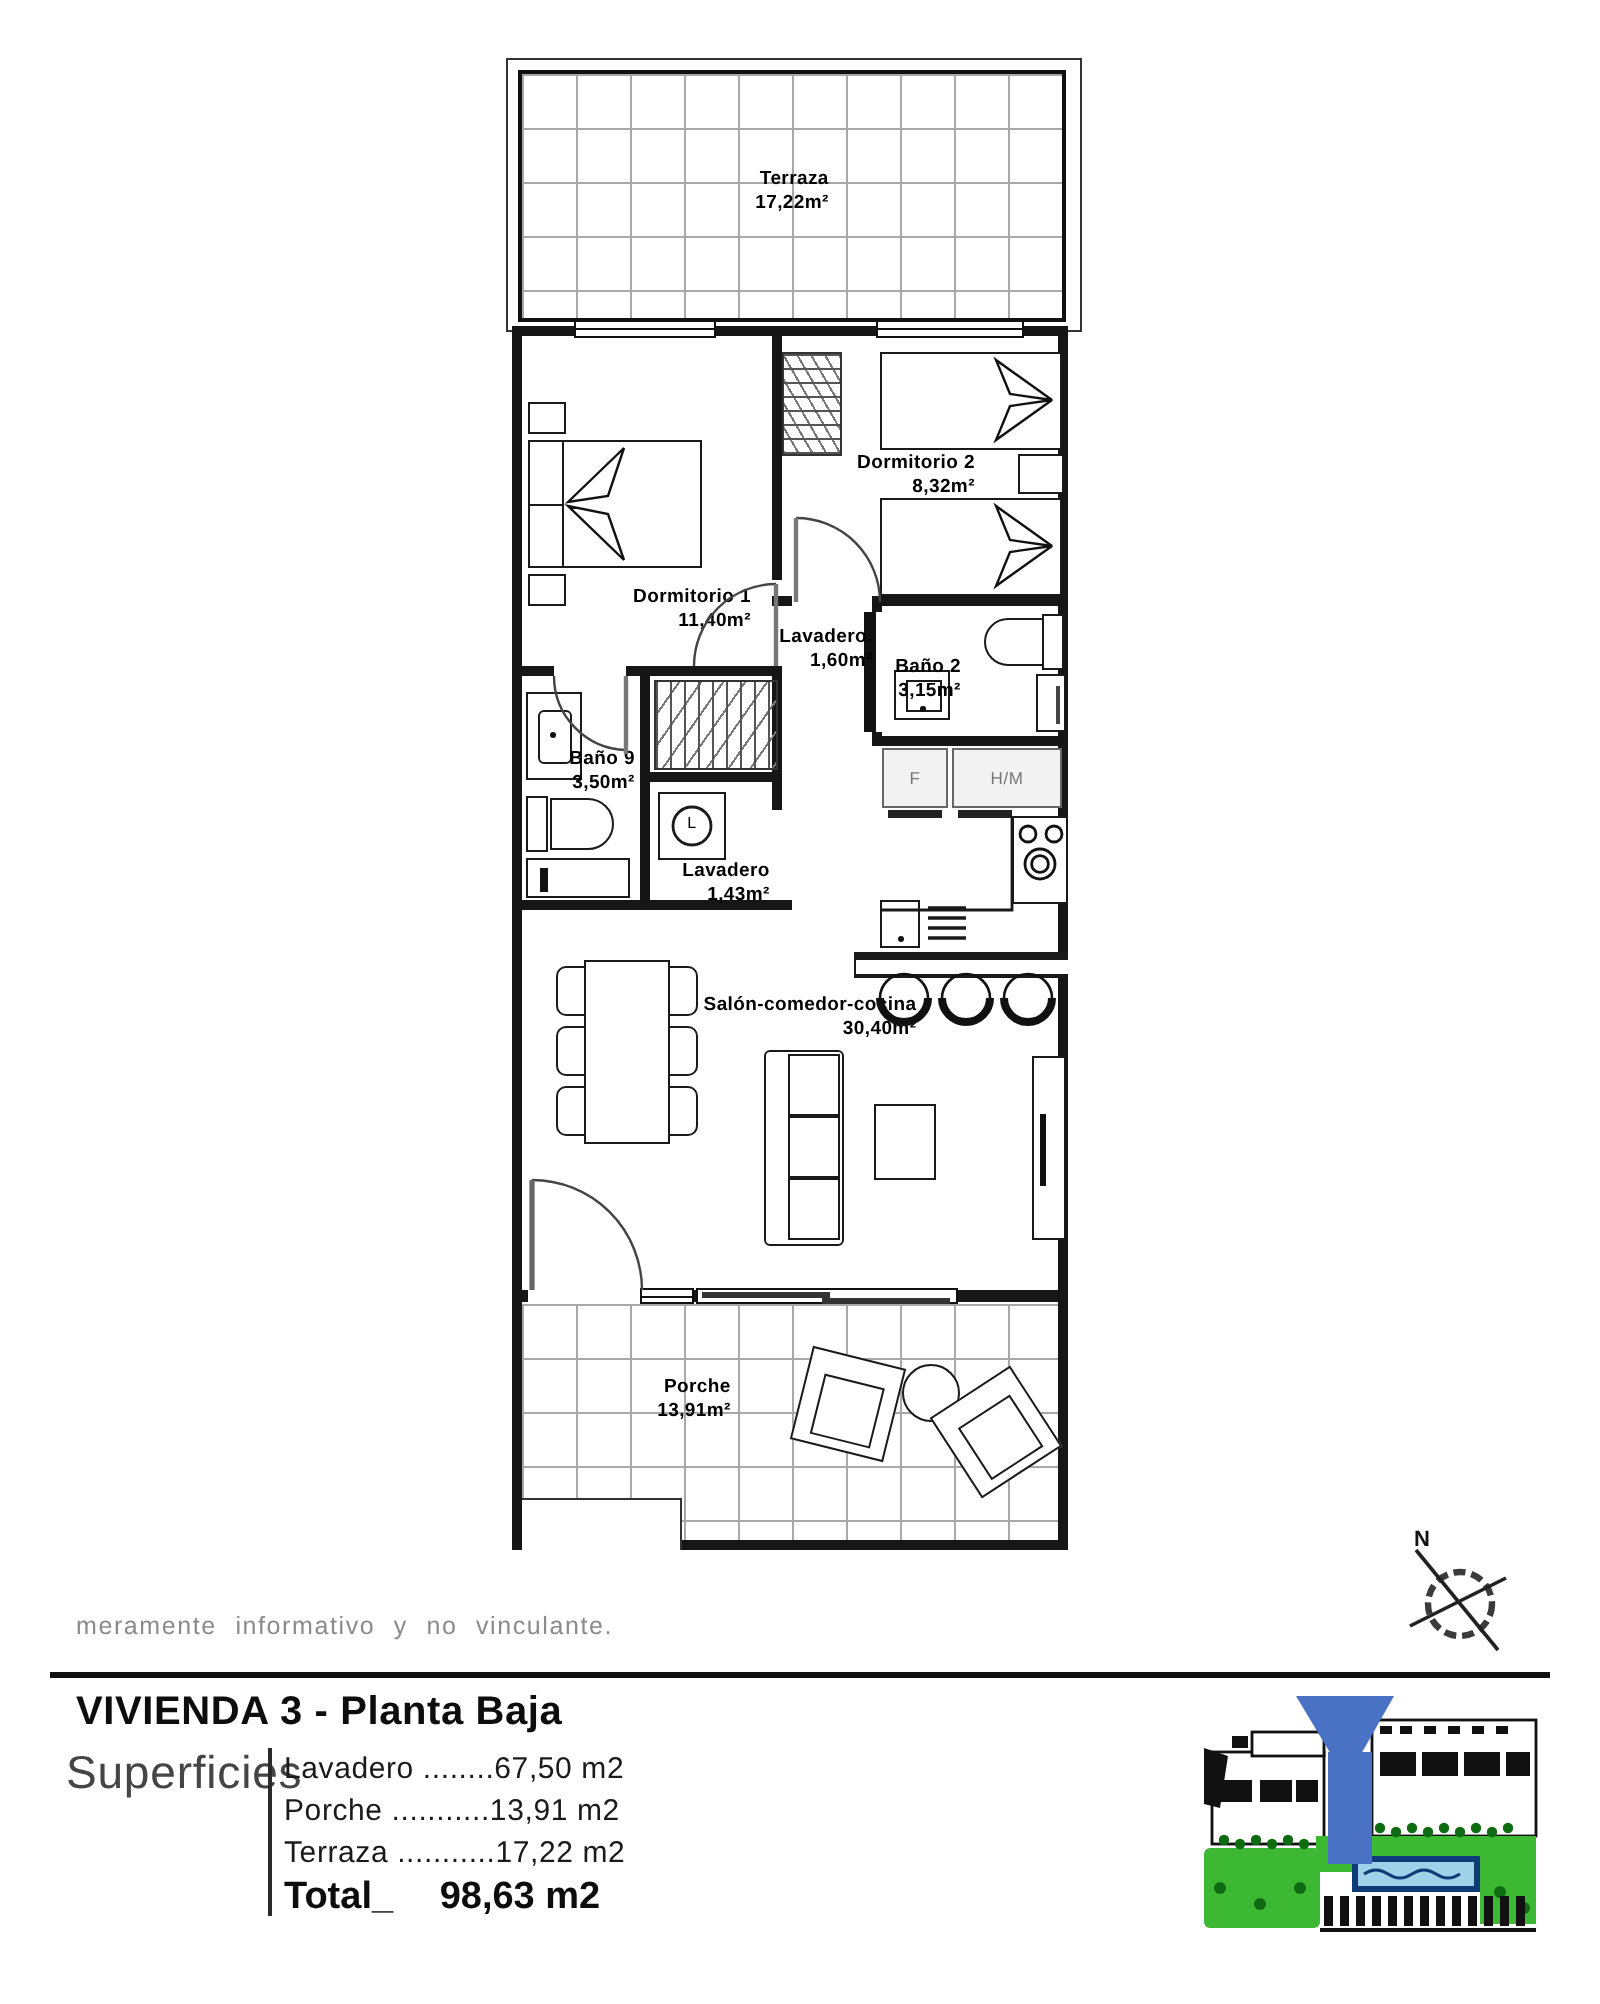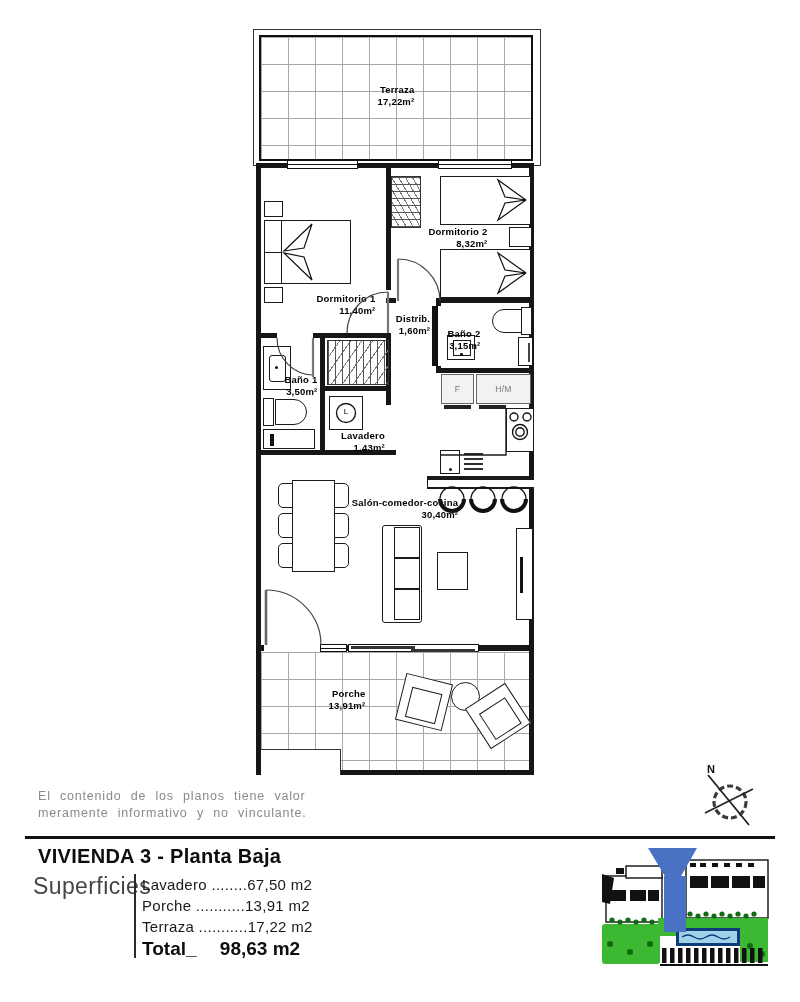--- a/index.html
+++ b/index.html
@@ -104,35 +104,35 @@
   <div class="hatch-h" style="left:391px;top:176px;width:30px;height:52px;"></div>
   <div class="furn" style="left:440px;top:176px;width:91px;height:49px;"></div>
   <div class="furn" style="left:440px;top:249px;width:91px;height:49px;"></div>
   <div class="furn" style="left:509px;top:227px;width:23px;height:20px;"></div>
   <div class="label" style="left:458px;top:226px;">
     <span>Dormitorio 2</span><br>
     <span>8,32m²</span>
   </div>
 
   <div class="label" style="left:413px;top:313px;">
-    <span>Distrib.</span><br>
+    <span>Lavadero.</span><br>
     <span>1,60m²</span>
   </div>
 
   <div class="furn" style="left:263px;top:346px;width:28px;height:44px;">
     <div class="abs" style="left:5px;top:8px;width:15px;height:25px;border:1.2px solid #1a1a1a;border-radius:3px;"></div>
     <div class="abs" style="left:11px;top:19px;width:3px;height:3px;background:#111;border-radius:50%;"></div>
   </div>
   <div class="furn" style="left:263px;top:398px;width:11px;height:28px;"></div>
   <div class="furn" style="left:275px;top:399px;width:32px;height:26px;border-radius:0 13px 13px 0;"></div>
   <div class="furn" style="left:263px;top:429px;width:52px;height:20px;">
     <div class="abs" style="left:6px;top:4px;width:4px;height:12px;background:#111;"></div>
   </div>
   <div class="label" style="left:301px;top:374px;">
-    <span>Baño 1</span><br>
+    <span>Baño 9</span><br>
     <span>3,50m²</span>
   </div>
 
   <div class="hatch-v" style="left:327px;top:340px;width:62px;height:45px;"></div>
 
   <div class="furn" style="left:329px;top:396px;width:34px;height:34px;"></div>
   <div class="label" style="left:346px;top:406px;font-size:8px;font-weight:400;">
     <span>L</span>
   </div>
   <div class="label" style="left:363px;top:430px;">
@@ -259,21 +259,21 @@
   </svg>
 
   <svg class="abs" style="left:692px;top:762px;" width="76" height="72" viewBox="0 0 76 72">
     <circle cx="38" cy="40" r="16" fill="none" stroke="#3b3b3b" stroke-width="3.2" stroke-dasharray="6 3"></circle>
     <line x1="57" y1="63" x2="16" y2="13" stroke="#222" stroke-width="1.8"></line>
     <line x1="13" y1="51" x2="61" y2="27" stroke="#222" stroke-width="1.8"></line>
     <text x="15" y="11" font-size="11" font-weight="bold" fill="#111">N</text>
   </svg>
 
   <div class="disclaimer">
-    <span>El contenido de los planos tiene valor</span><br>
+    <br>
     <span>meramente informativo y no vinculante.</span>
   </div>
 
   <div class="rule"></div>
 
   <div class="vtitle">VIVIENDA 3 - Planta Baja</div>
   <div class="superf">Superficies</div>
   <div class="vdiv"></div>
   <div class="srow" style="top:876px;">Lavadero ........67,50 m2</div>
   <div class="srow" style="top:897px;">Porche ...........13,91 m2</div>

